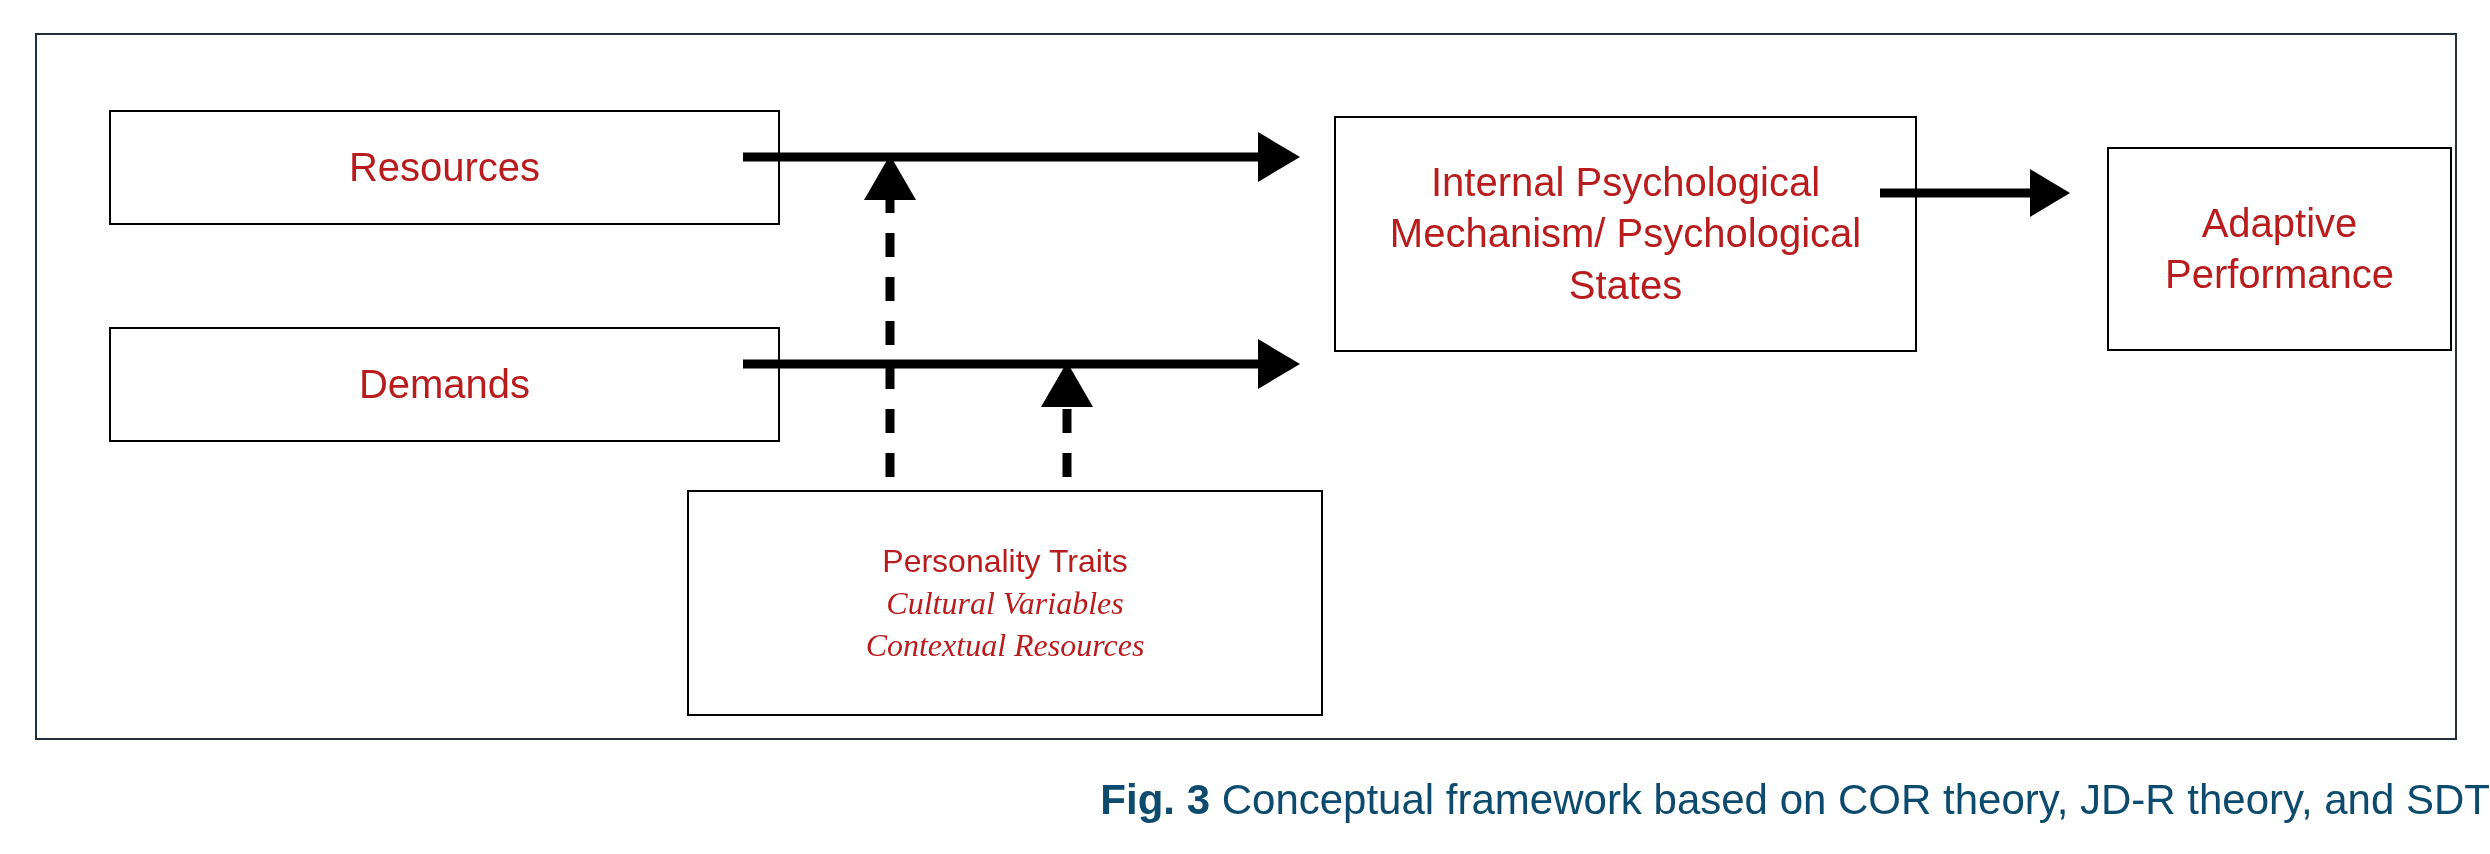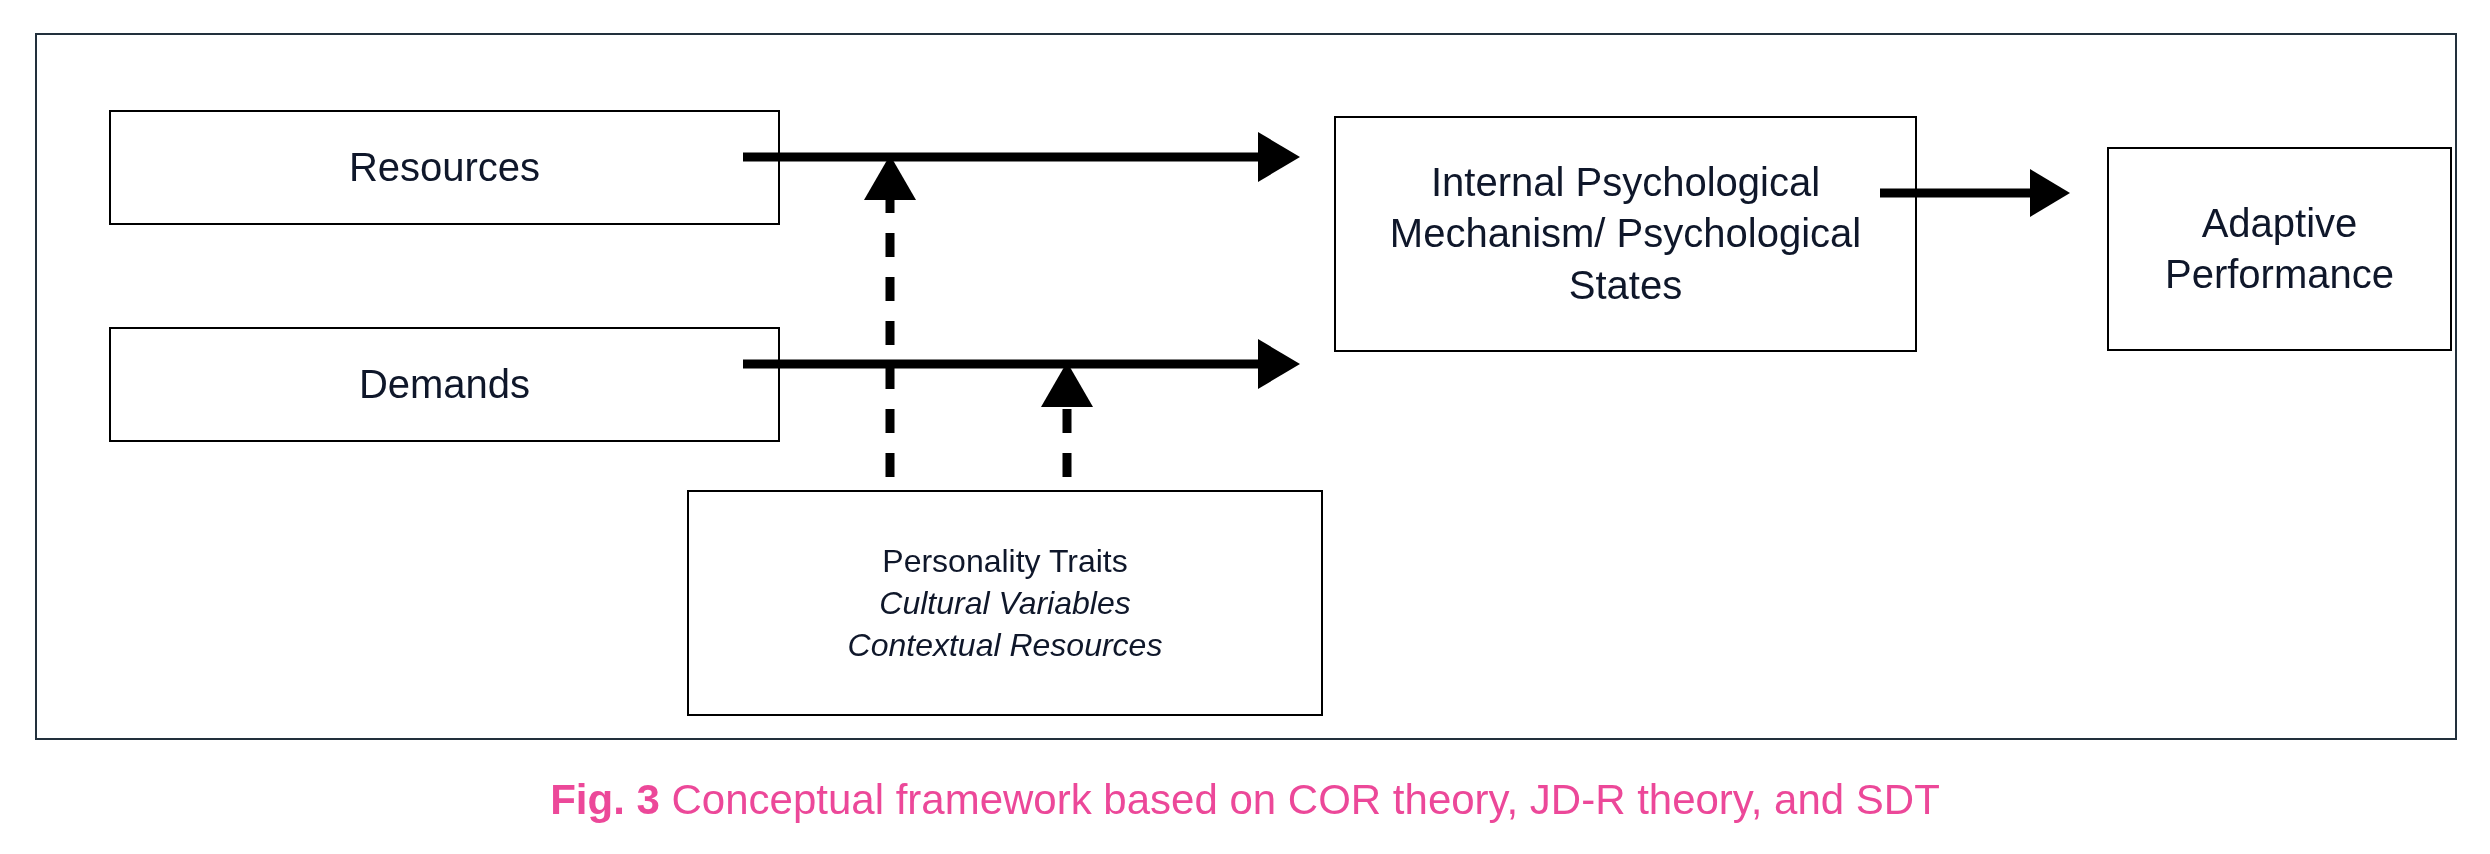--- a/index.html
+++ b/index.html
@@ -34,21 +34,21 @@
   
   .node-box {
     position: absolute;
     border: 2px solid #000000;
     background: #ffffff;
     box-sizing: border-box;
     display: flex;
     align-items: center;
     justify-content: center;
     text-align: center;
-    color: #0f172a;
+    color: #b91c1c;
   }
   .node-text {
     display: block;
     width: 100%;
     line-height: 1.28;
   }
   
   #box-resources {
     left: 72px;  top: 75px;
     width: 671px; height: 115px;
@@ -76,38 +76,39 @@
     left: 650px; top: 455px;
     width: 636px; height: 226px;
     font-size: 32px;
   }
   #box-moderator .mod-line {
     display: block;
     line-height: 1.32;
   }
   #box-moderator .mod-line.italic {
     font-style: italic;
+    font-family: Liberation Serif, serif;
   }
   
   #connectors {
     position: absolute;
     left: 0; top: 0;
     width: 2490px;
     height: 854px;
     pointer-events: none;
   }
   
   #figure-caption {
     position: absolute;
     left: 0;
     top: 776px;
     width: 2490px;
-    text-align: center;
+    text-align: right;
     font-size: 42px;
-    color: #ec4899;
+    color: #0c4a6e;
     white-space: nowrap;
   }
   #figure-caption .caption-label {
     font-weight: bold;
   }
 </style>
 </head>
 <body>
 
 <div id="figure-root">

